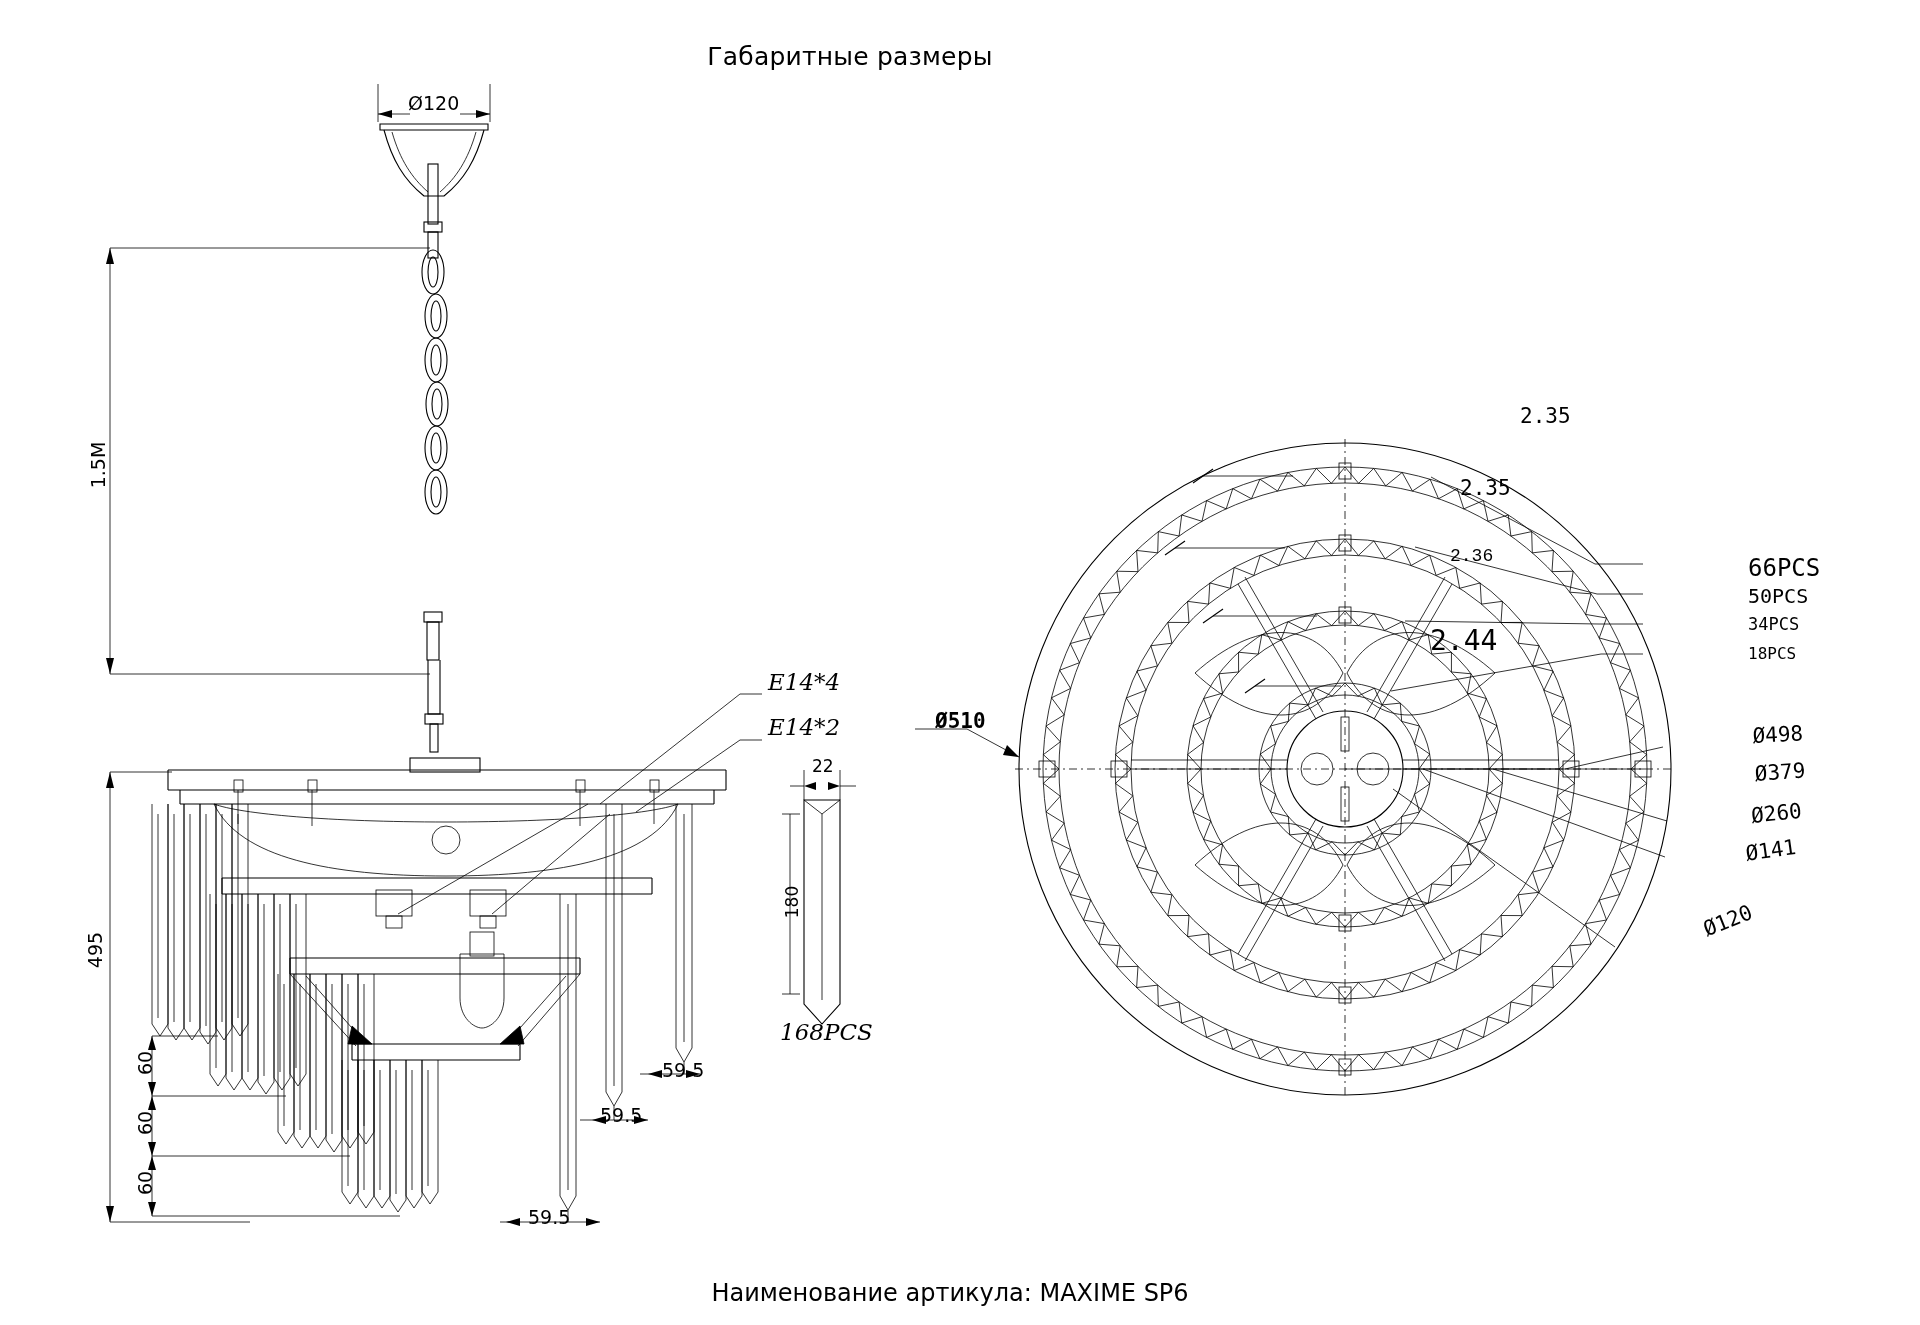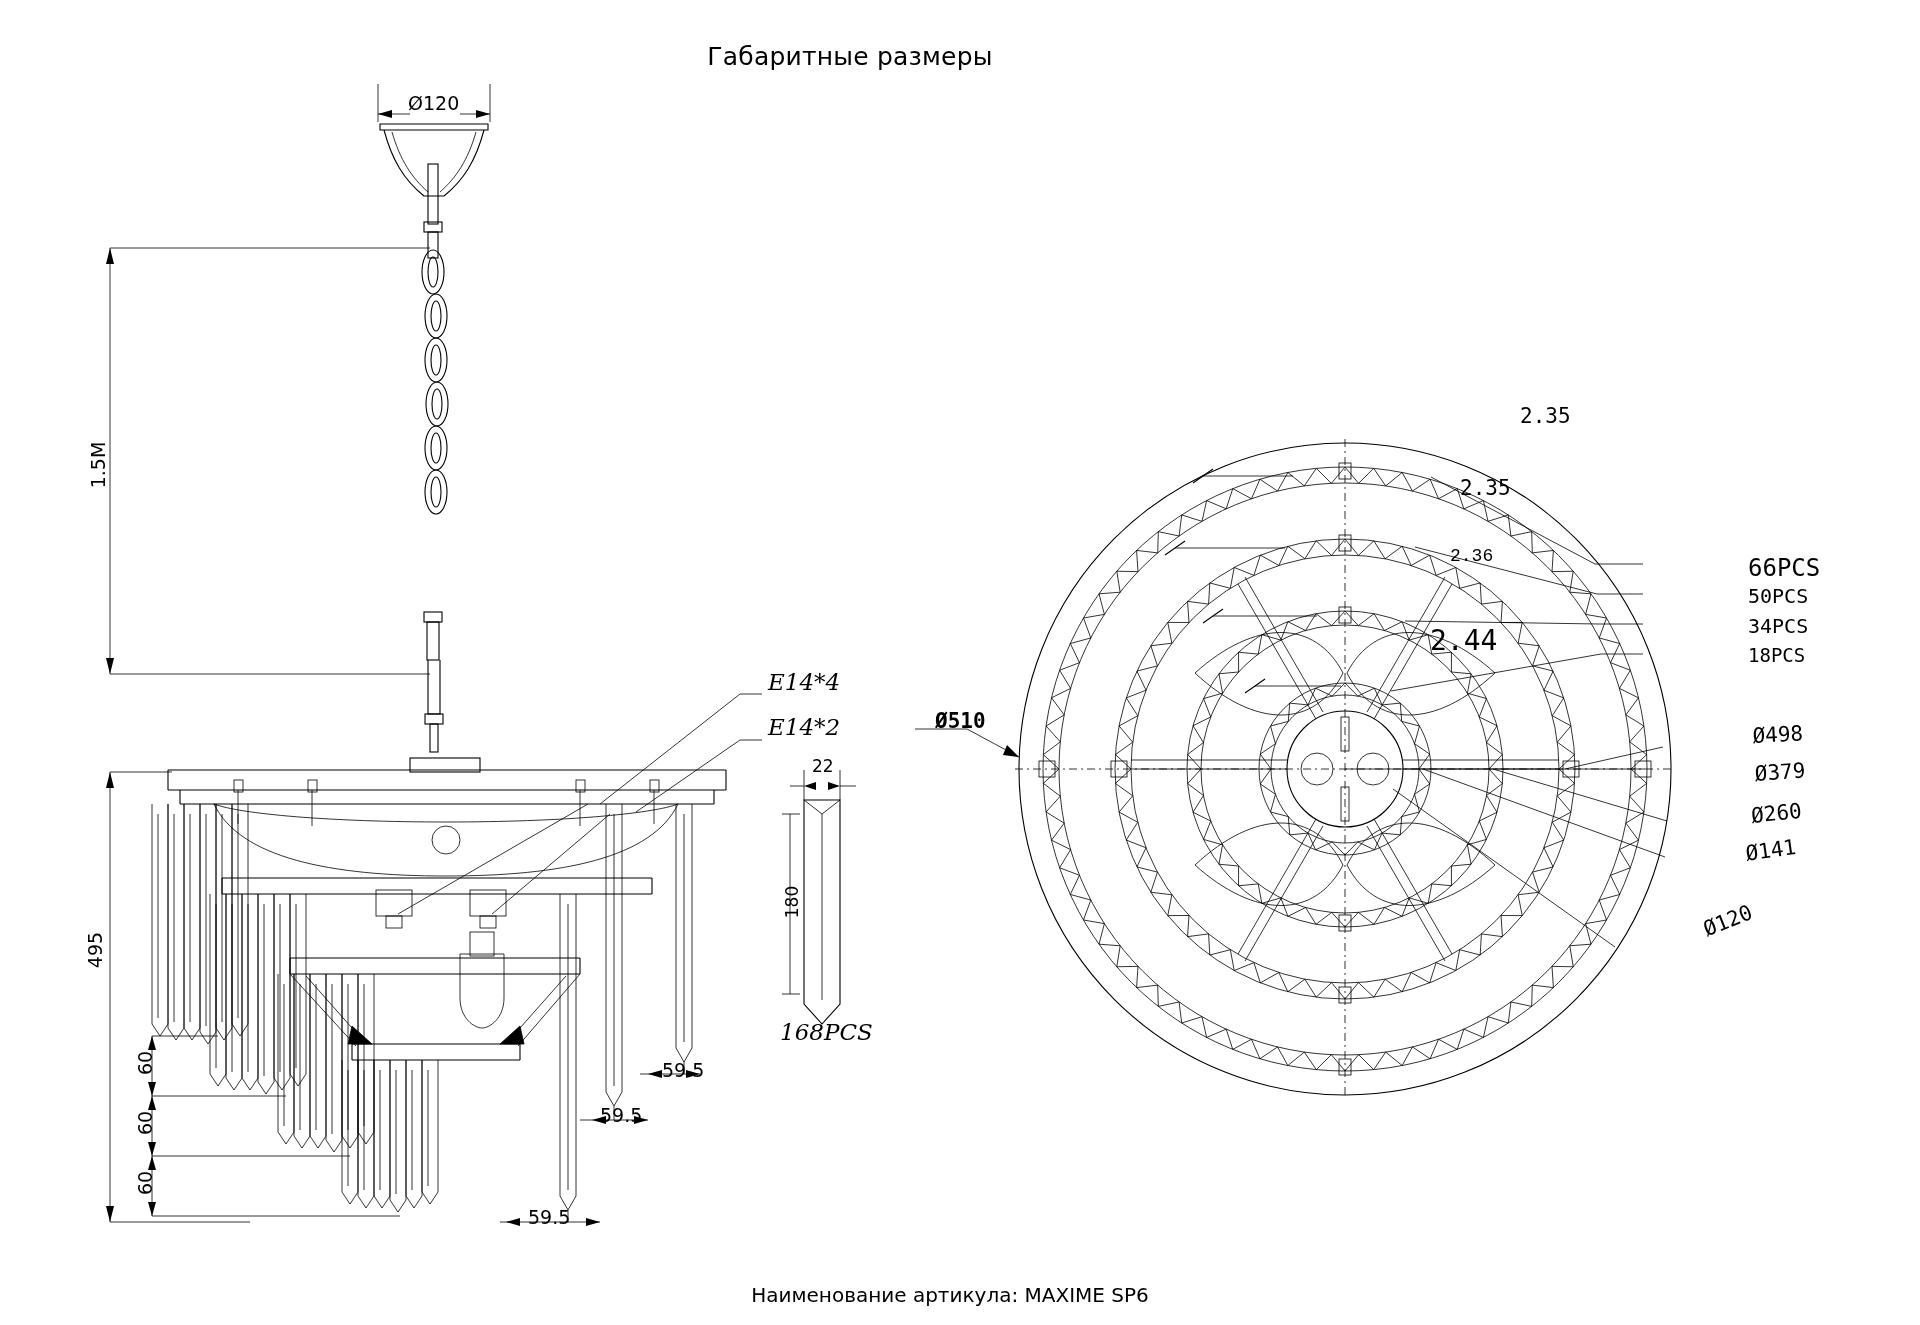--- a/index.html
+++ b/index.html
@@ -32,21 +32,21 @@
   }
   .title-main {
     left: -110px;
   }
   .footer {
     position: absolute;
     left: 0;
     bottom: 32px;
     width: 1900px;
     text-align: center;
-    font-size: 20px;
+    font-size: 24px;
   }
   .lbl {
     position: absolute;
     font-family: "DejaVu Sans", sans-serif;
     white-space: nowrap;
     font-size: 19px;
   }
   .lbl.small { font-size: 17px; }
   .lbl.mono  { font-family: "DejaVu Sans Mono", monospace; }
   .lbl.serif { font-family: "DejaVu Serif", serif; font-size: 23px; font-style: italic; }
@@ -634,22 +634,22 @@
   <div class="lbl vert small" style="left:762px; top:878px; width:60px; text-align:center;">180</div>
   <div class="lbl serif" style="left:780px; top:1005px;">168PCS</div>
 
   <div class="lbl mono" style="left:1520px; top:390px; font-size:21px;">2.35</div>
   <div class="lbl mono" style="left:1460px; top:462px; font-size:21px;">2.35</div>
   <div class="lbl mono" style="left:1450px; top:532px; font-size:18px;font-family:Liberation Mono, monospace;">2.36</div>
   <div class="lbl mono" style="left:1430px; top:602px; font-size:28px;margin-top:8px;">2.44</div>
 
   <div class="lbl mono" style="left:1748px; top:540px; font-size:24px;">66PCS</div>
   <div class="lbl mono" style="left:1748px; top:570px; font-size:20px;">50PCS</div>
-  <div class="lbl mono" style="left:1748px; top:600px; font-size:20px;">34PCS</div>
-  <div class="lbl mono" style="left:1748px; top:630px; font-size:19px;">18PCS</div>
+  <div class="lbl mono" style="left:1748px; top:600px; font-size:17px;">34PCS</div>
+  <div class="lbl mono" style="left:1748px; top:630px; font-size:16px;">18PCS</div>
 
   <div class="lbl mono rot-label" style="left:1752px; top:710px; font-size:21px; transform:rotate(-3deg);">Ø498</div>
   <div class="lbl mono rot-label" style="left:1754px; top:748px; font-size:21px; transform:rotate(-4deg);">Ø379</div>
   <div class="lbl mono rot-label" style="left:1750px; top:790px; font-size:21px; transform:rotate(-6deg);">Ø260</div>
   <div class="lbl mono rot-label" style="left:1744px; top:828px; font-size:21px; transform:rotate(-8deg);">Ø141</div>
   <div class="lbl mono rot-label" style="left:1700px; top:905px; font-size:21px; transform:rotate(-22deg);">Ø120</div>
 
   <div class="lbl mono" style="left:935px; top:695px; font-size:21px;font-weight:bold;">Ø510</div>
 
 </div>

